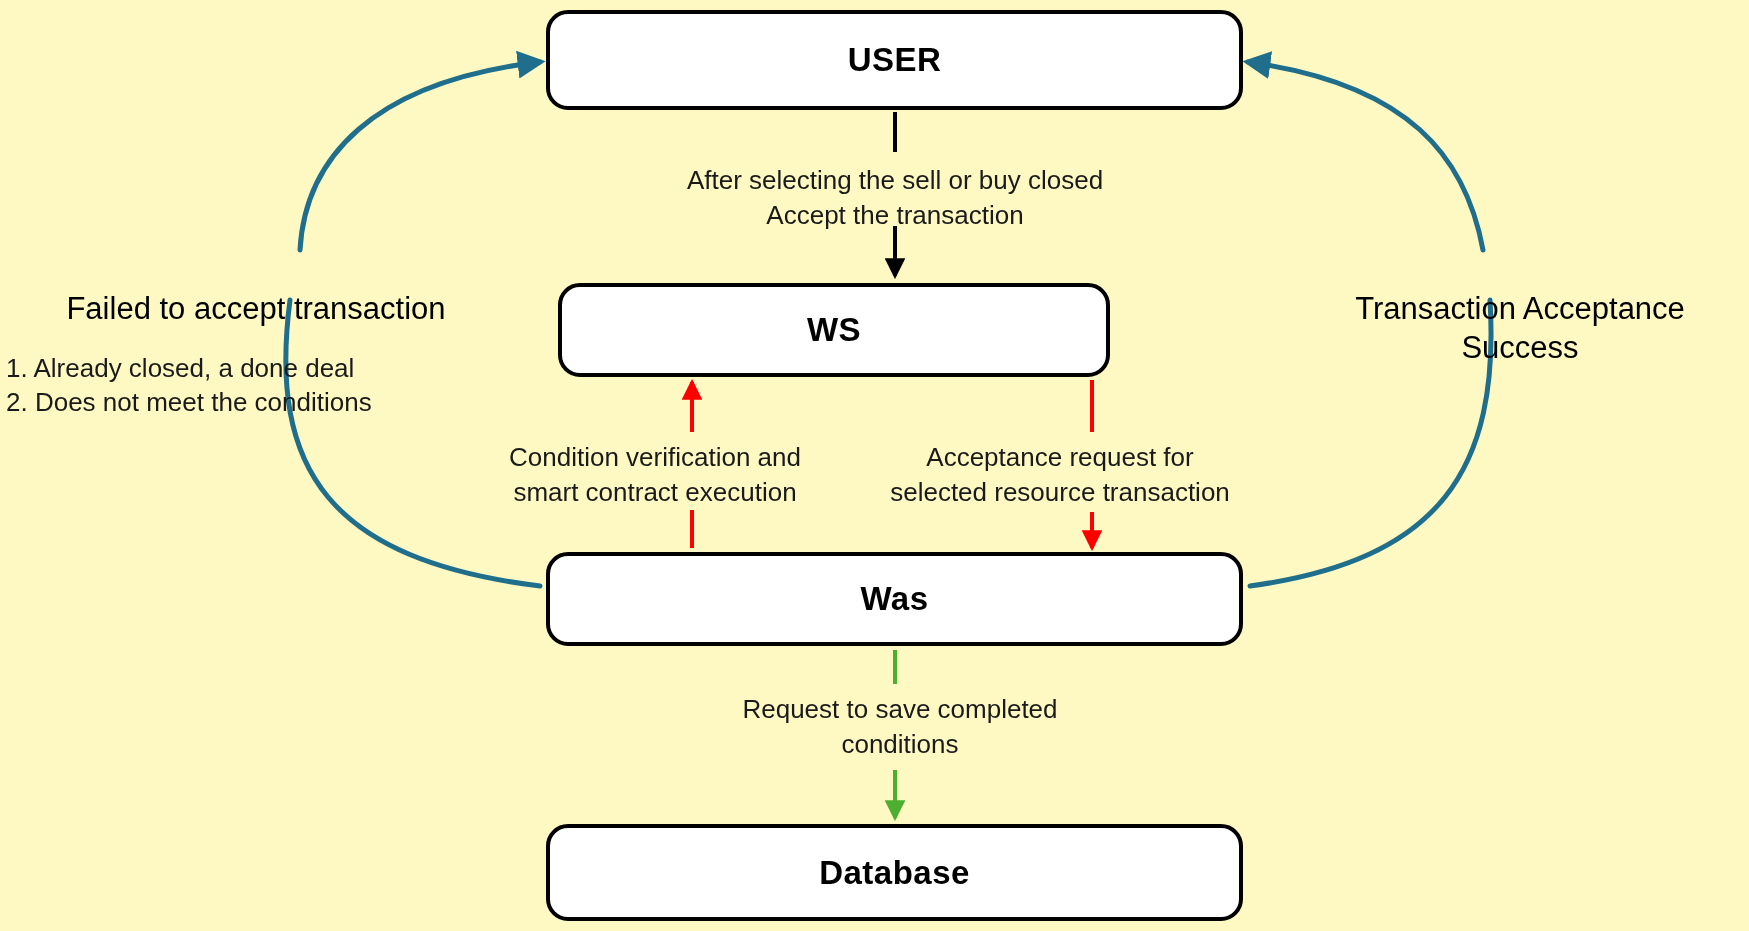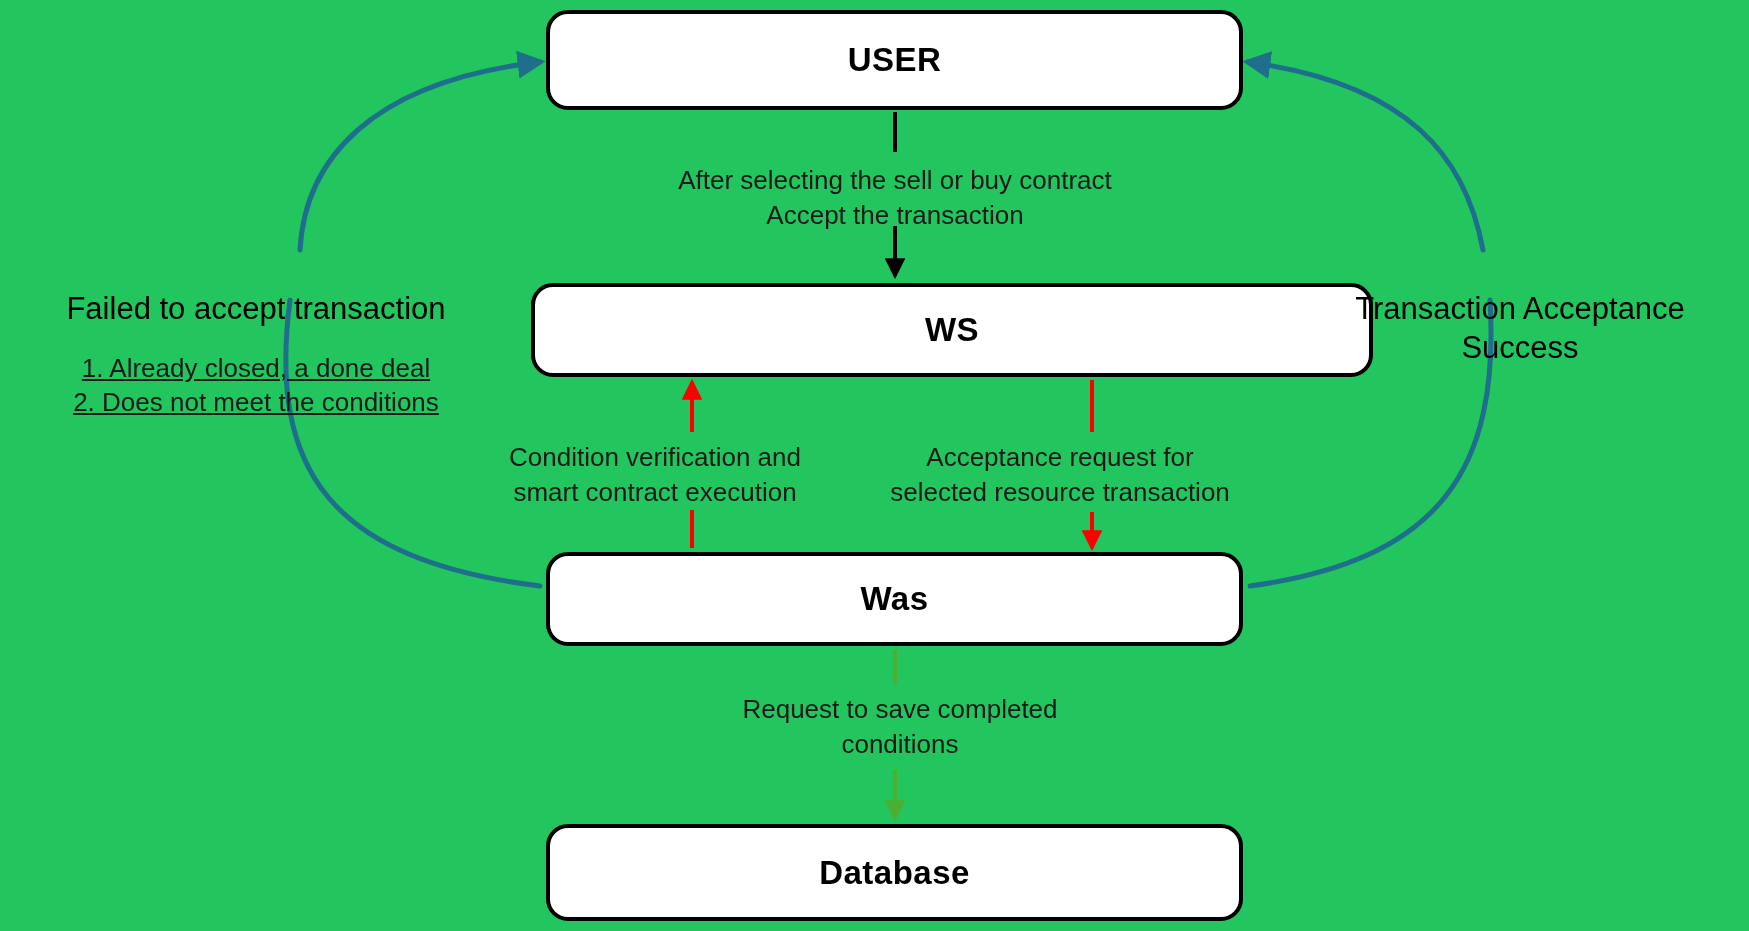--- a/index.html
+++ b/index.html
@@ -8,21 +8,21 @@
     background: #ffffff;
   }
   body {
     font-family: "Liberation Sans", sans-serif;
     color: #000000;
   }
   #canvas {
     position: relative;
     width: 1749px;
     height: 931px;
-    background: #22c55e;
+    background: #fef9c3;
     overflow: hidden;
   }
   #edges {
     position: absolute;
     left: 0;
     top: 0;
     width: 1749px;
     height: 931px;
     pointer-events: none;
   }
@@ -38,21 +38,21 @@
     justify-content: center;
   }
   .node-label {
     font-weight: bold;
     font-size: 33px;
     letter-spacing: 0.5px;
     color: #000000;
   }
 
   #node-user   { left: 546px; top: 10px;  width: 697px; height: 100px; }
-  #node-ws     { left: 531px; top: 283px; width: 842px; height: 94px; justify-content: center;  }
+  #node-ws     { left: 558px; top: 283px; width: 552px; height: 94px; justify-content: center;  }
   #node-was    { left: 546px; top: 552px; width: 697px; height: 94px;  }
   #node-db     { left: 546px; top: 824px; width: 697px; height: 97px;  }
 
   .edge-label {
     position: absolute;
     font-size: 26px;
     line-height: 1.33;
     color: #1a1a1a;
     text-align: center;
     white-space: pre-line;
@@ -69,24 +69,22 @@
     font-weight: normal;
     font-size: 31px;
     line-height: 1.25;
     text-align: center;
     color: #000000;
   }
   .side-list {
     margin: 22px 0 0 0;
     font-size: 26px;
     line-height: 1.33;
-    text-align: center;
     color: #1a1a1a;
     white-space: pre-line;
-    text-decoration: underline;
   }
 
   #side-left  { left: 6px;  top: 290px; width: 500px; }
   #side-right { left: 1305px; top: 290px; width: 430px; }
   #side-right .side-title { text-align: center; }
 </style>
 </head>
 <body>
 
 <div id="canvas">
@@ -147,21 +145,21 @@
   </div>
 
   <div class="node" id="node-db">
     <span class="node-label">Database</span>
   </div>
 
   <div class="node" id="node-was">
     <span class="node-label">Was</span>
   </div>
 
-  <div class="edge-label" id="label-user-ws">After selecting the sell or buy contract
+  <div class="edge-label" id="label-user-ws">After selecting the sell or buy closed
 Accept the transaction</div>
 
   <div class="edge-label" id="label-ws-left">Condition verification and
 smart contract execution</div>
 
   <div class="edge-label" id="label-ws-right">Acceptance request for
 selected resource transaction</div>
 
   <div class="edge-label" id="label-was-db">Request to save completed
 conditions</div>

